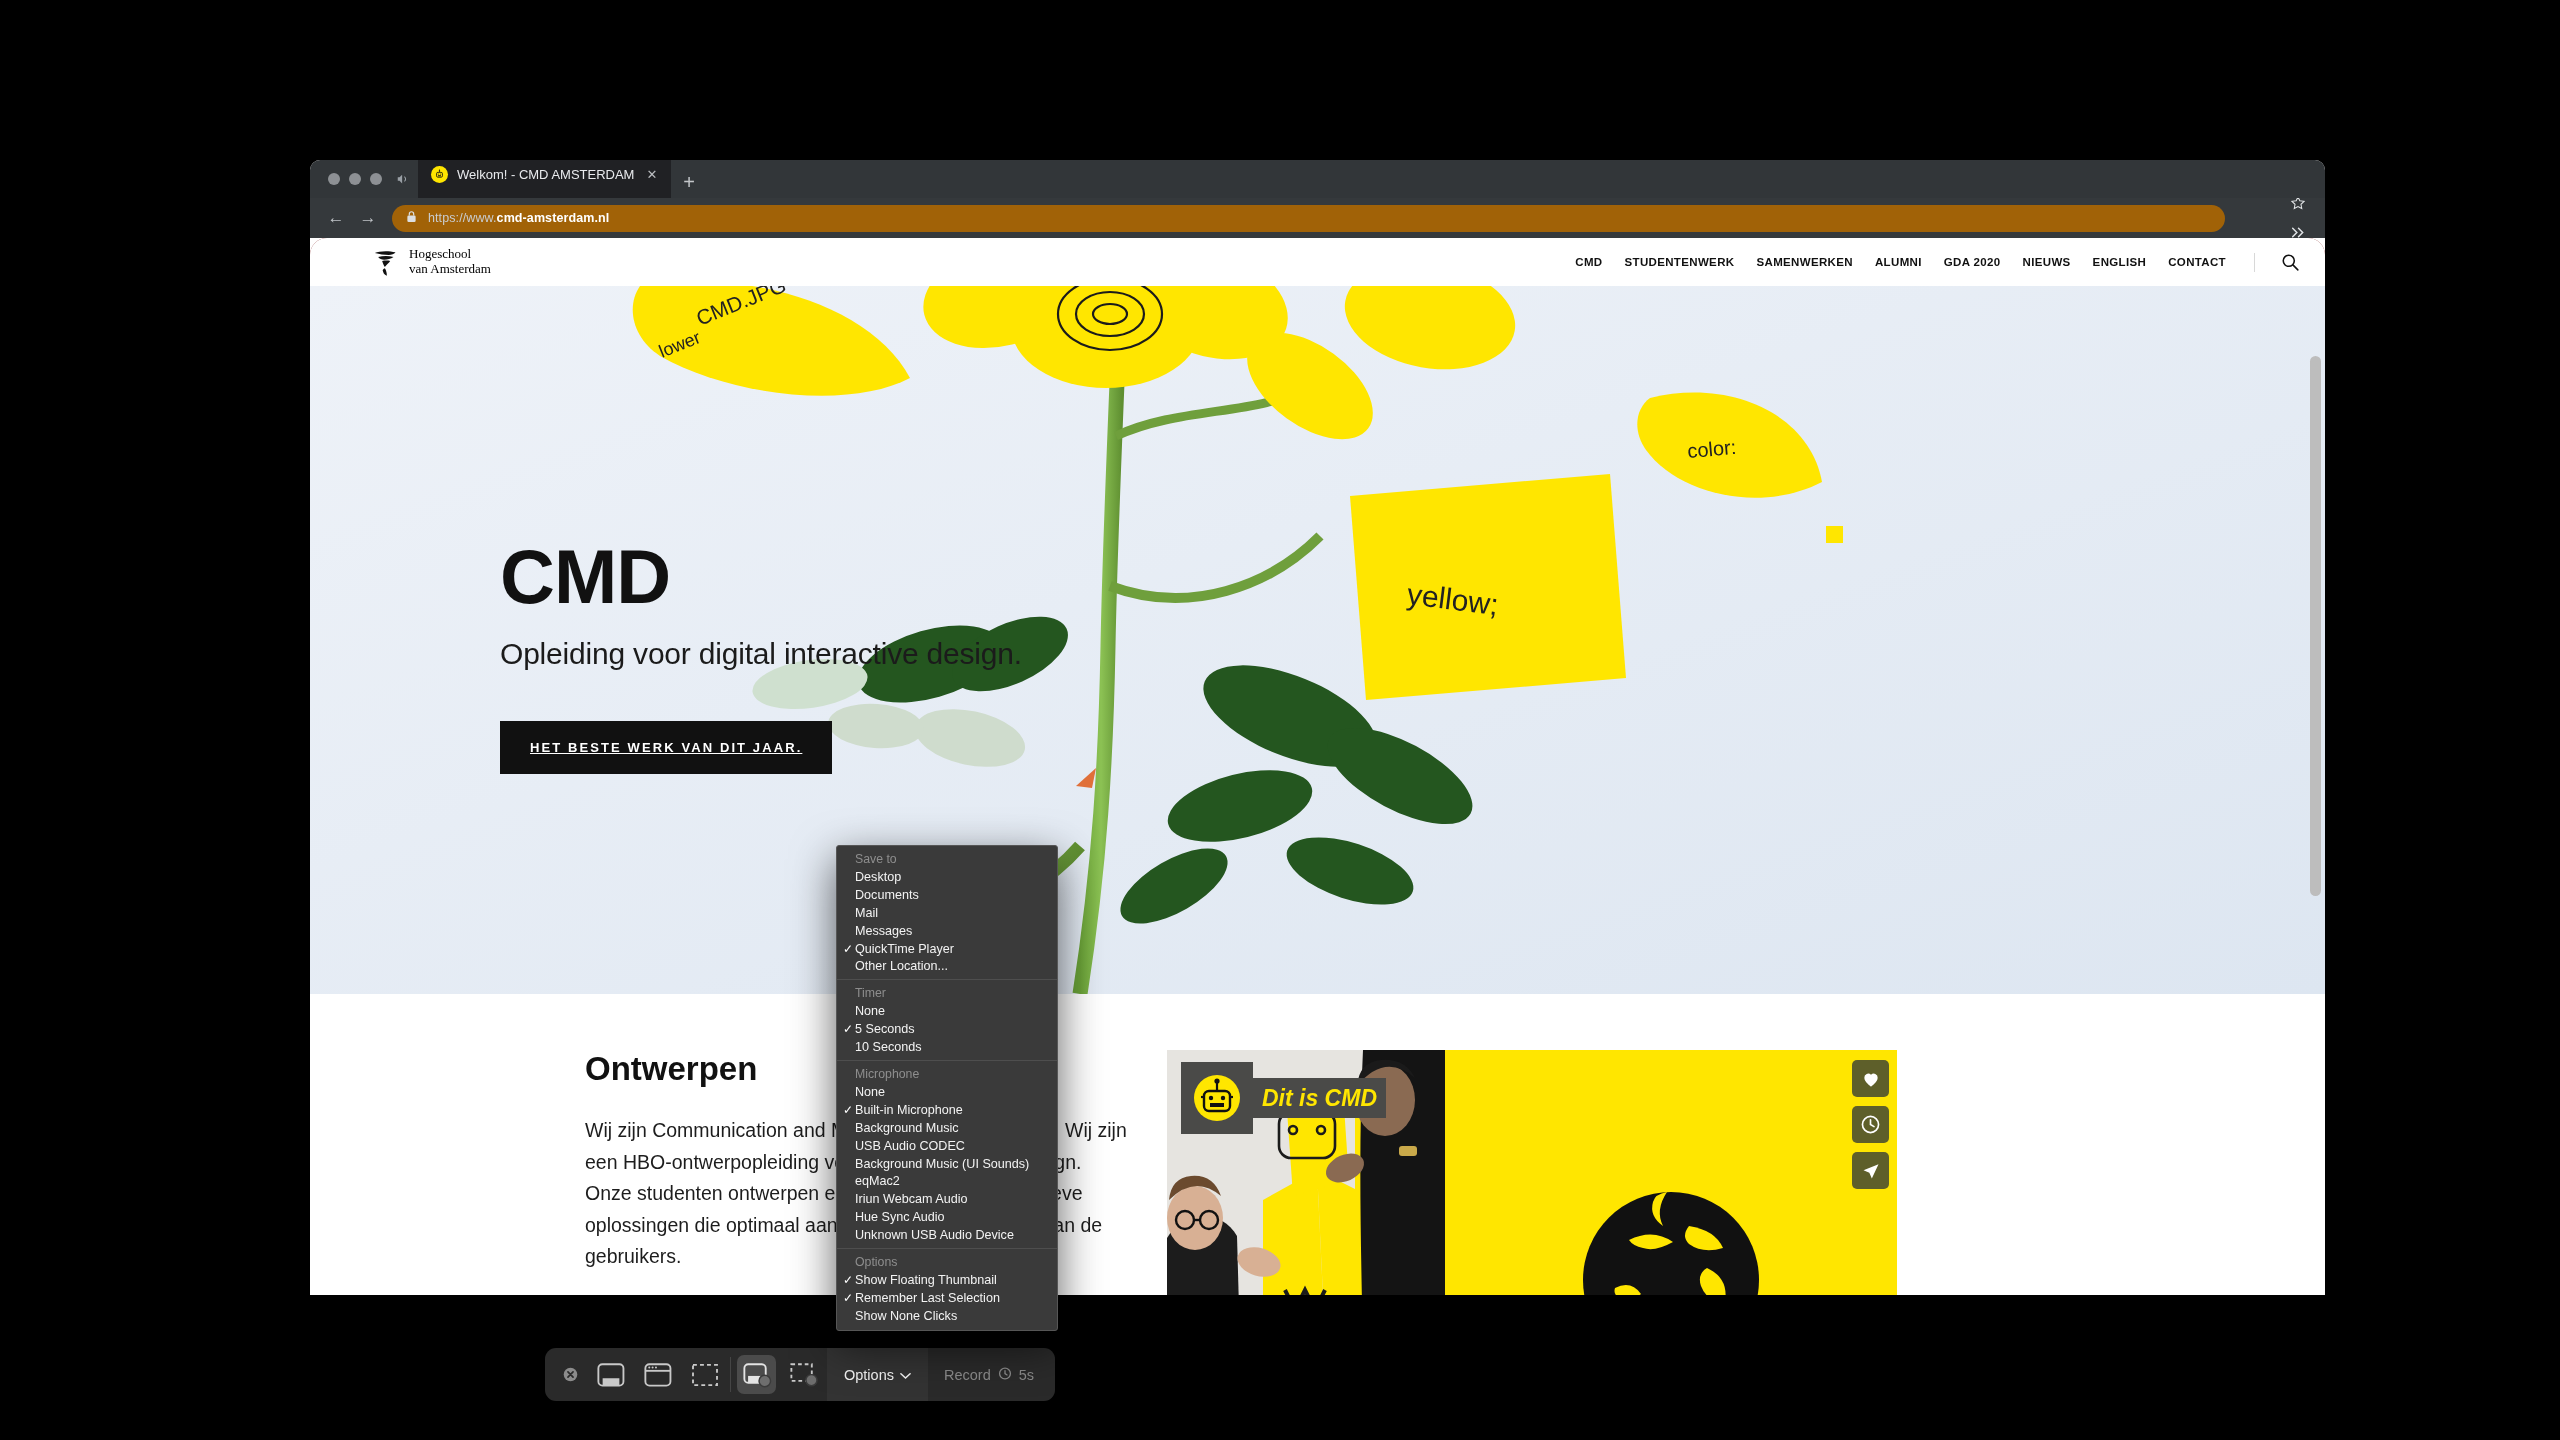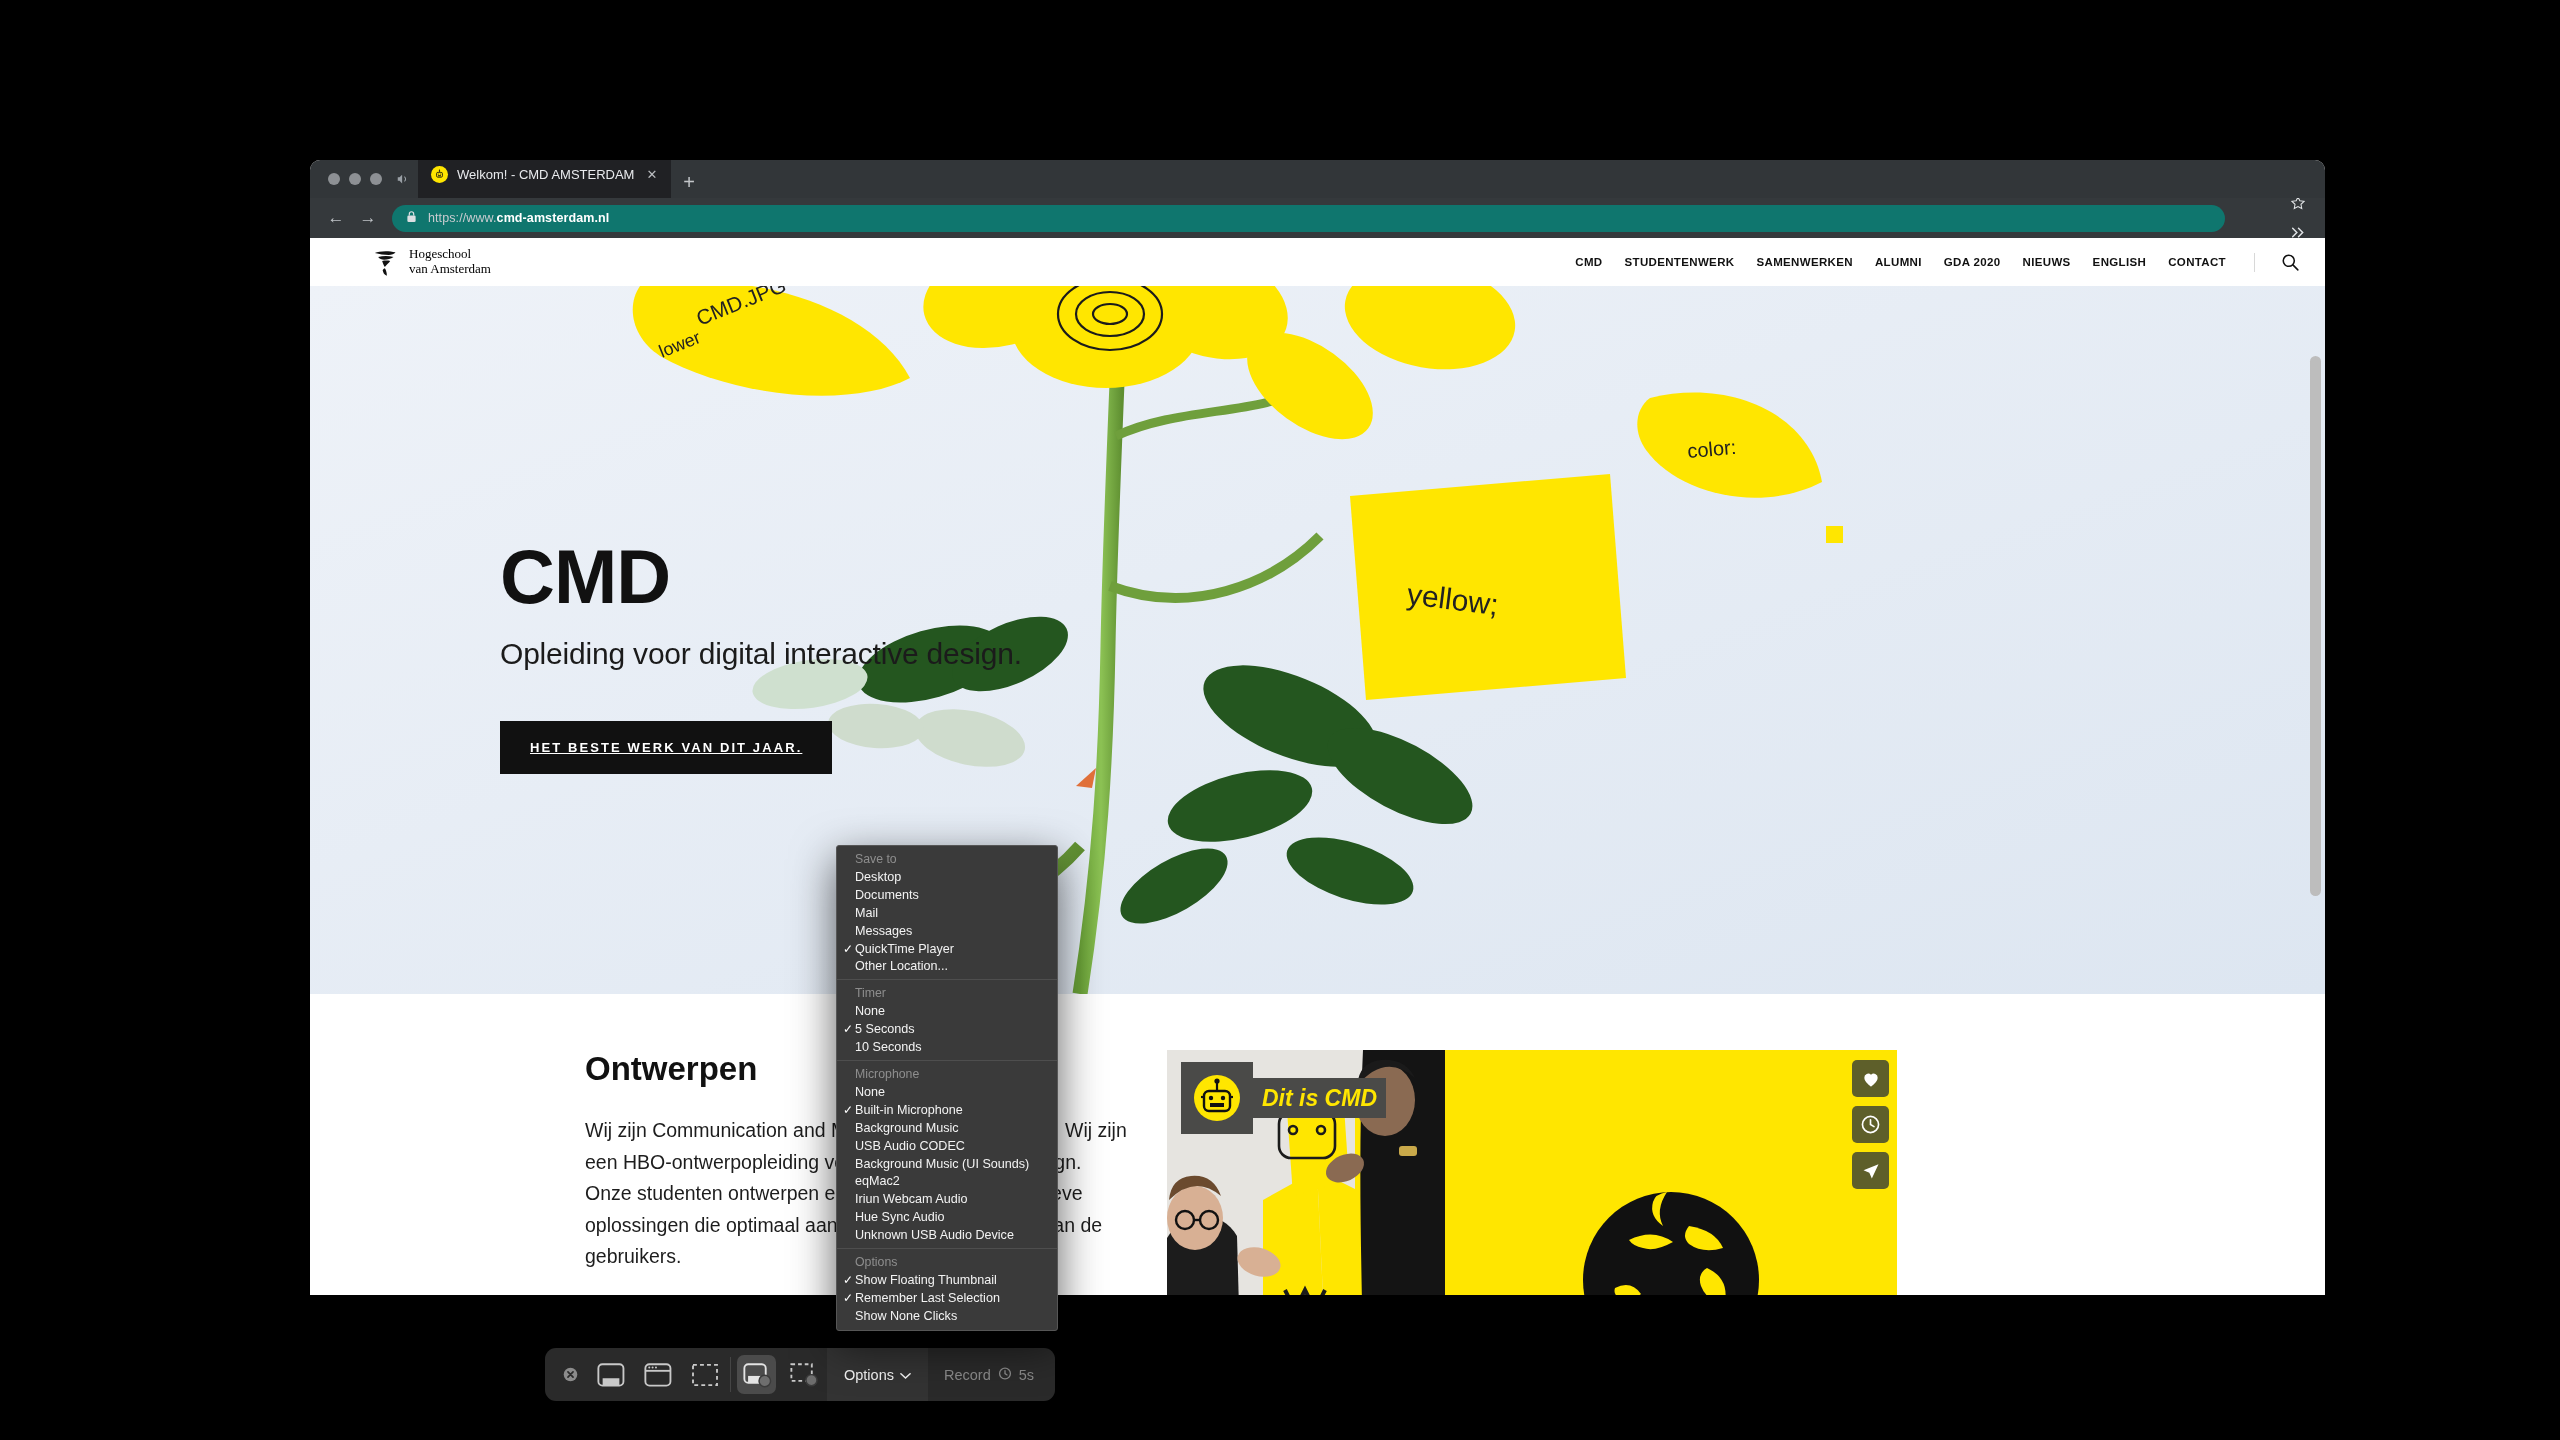--- a/index.html
+++ b/index.html
@@ -29,33 +29,33 @@
                text-overflow:ellipsis; flex:1; }
   .tab-close { color:#b9bcbf; font-size:13px; line-height:1; padding:2px 3px; }
   .newtab { color:#c3c6c9; font-size:20px; line-height:1; margin-left:12px;
             padding-bottom:6px; }
 
   
   .toolbar { height:40px; background:#35393c; display:flex; align-items:center;
              padding:0 12px; gap:4px; }
   .navbtn { width:28px; height:28px; display:flex; align-items:center; justify-content:center;
             color:#c0c4c8; font-size:17px; }
-  .omnibox { flex:1; height:27px; background:#0f766e; border-radius:14px;
+  .omnibox { flex:1; height:27px; background:#a16207; border-radius:14px;
              display:flex; align-items:center; padding:0 14px; gap:11px; margin:0 8px 0 6px; }
   .omnibox .url { color:#c9ccd0; font-size:12.5px; letter-spacing:.1px; }
   .omnibox .url b { color:#fff; font-weight:700; }
   .tb-right { display:flex; align-items:flex-end; gap:2px;flex-direction:column; }
   .tb-ico { width:30px; height:28px; display:flex; align-items:center; justify-content:center;
             color:#d6d9dc; font-size:14px; }
   .zoompill { display:flex; align-items:center; gap:8px; background:#202124;
               border-radius:14px; height:27px; padding:0 10px; margin-right:2px; }
   .zoom-pct { color:#e8eaed; font-size:12px; }
 
   
-  .viewport { position:relative; height:1202px; background:#7f1d1d; overflow:hidden; }
+  .viewport { position:relative; height:1202px; background:#7f1d1d; overflow:hidden;border-radius:17px; }
 
   
   .site-head { height:48px; background:#fff; display:flex; align-items:center;
                padding:0 0 0 62px; position:relative; z-index:4; }
   .logo { display:flex; align-items:center; gap:10px; }
   .logo-mark { width:27px; height:27px; flex:none; }
   .logo-txt { font-family:"Liberation Serif", serif; font-size:13px; line-height:1.12;
               color:#000; font-weight:400; }
   .nav { margin-left:auto; display:flex; align-items:center; gap:22px; padding-right:18px; }
   .nav a { color:#111; font-size:11.5px; font-weight:700; letter-spacing:.35px;

